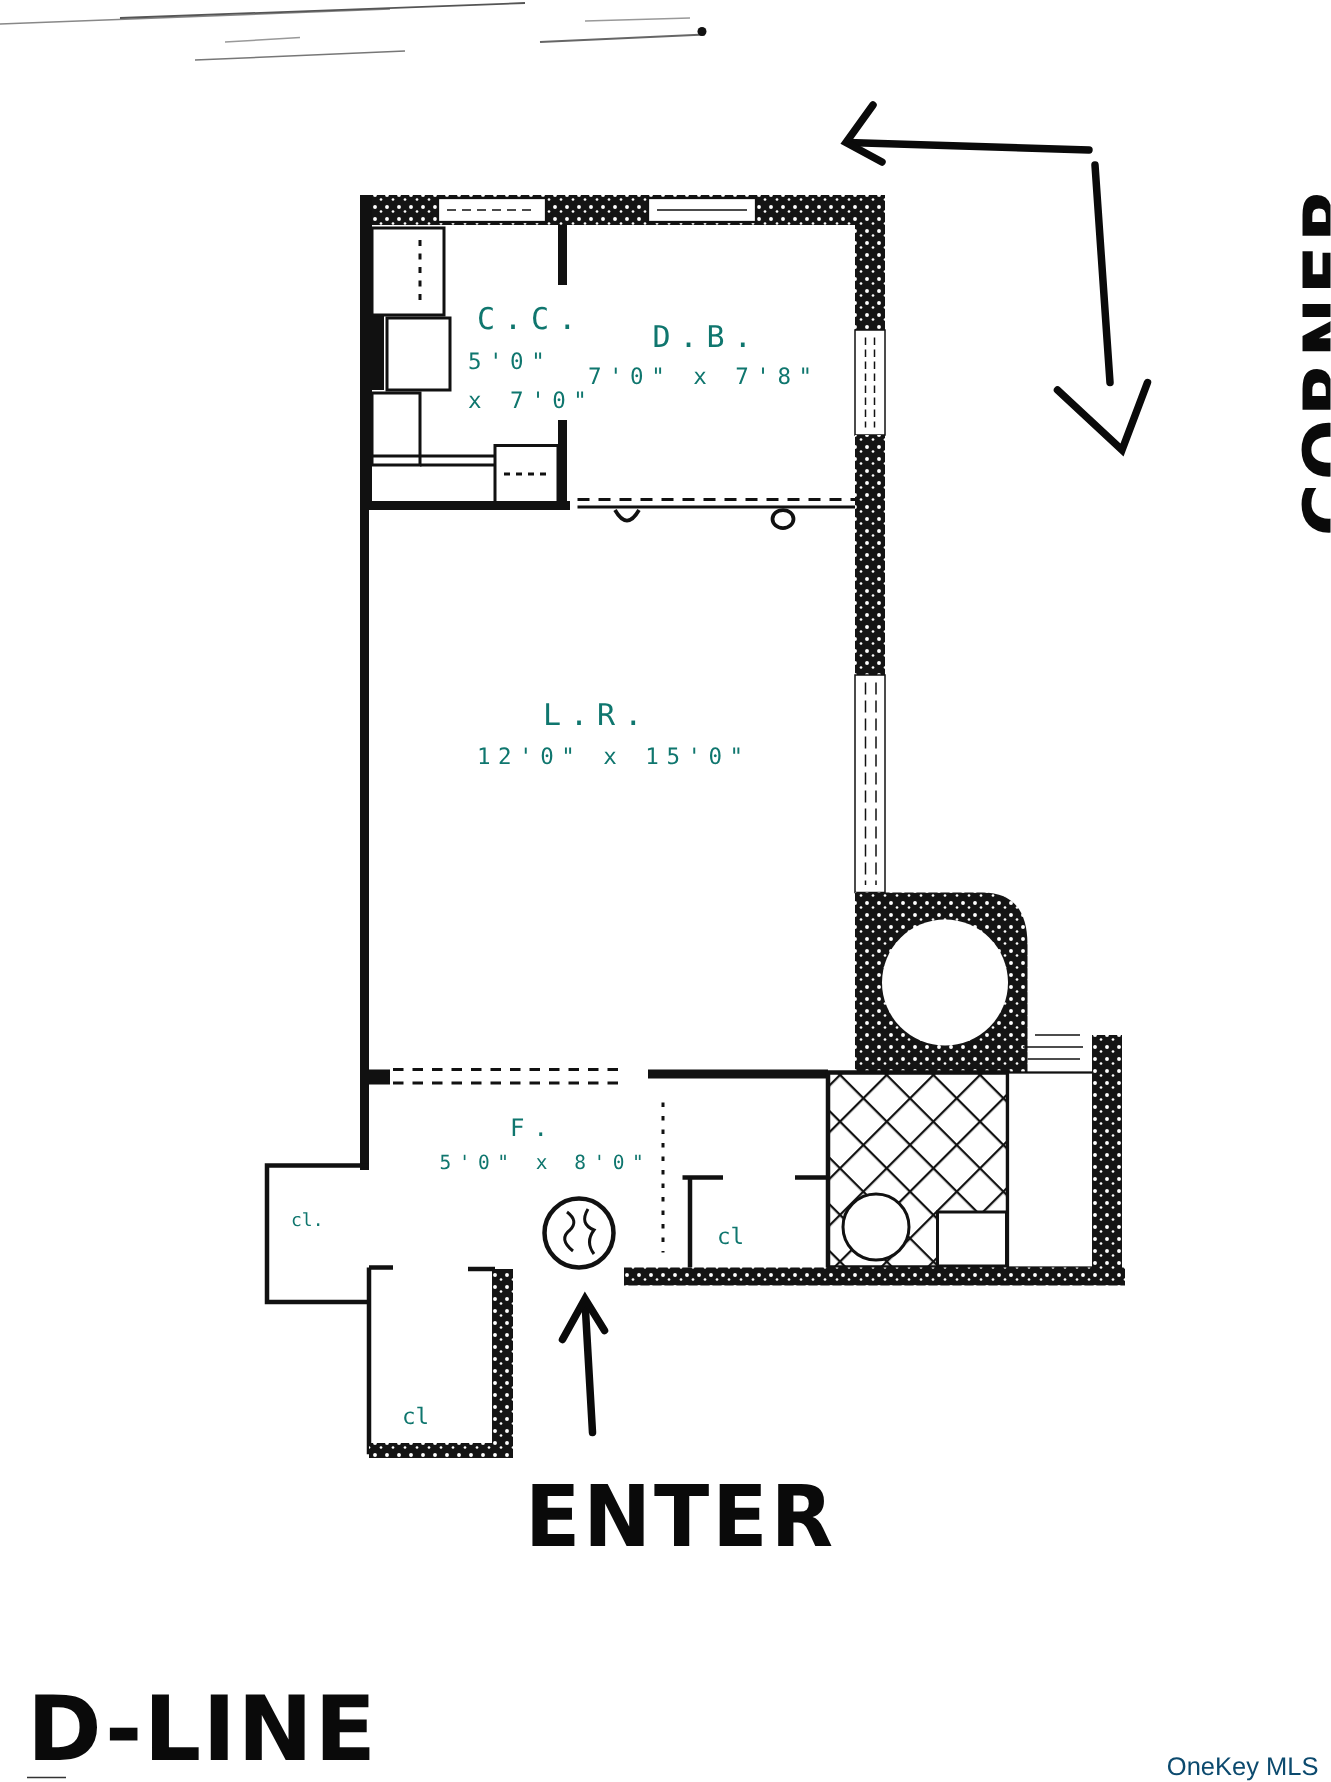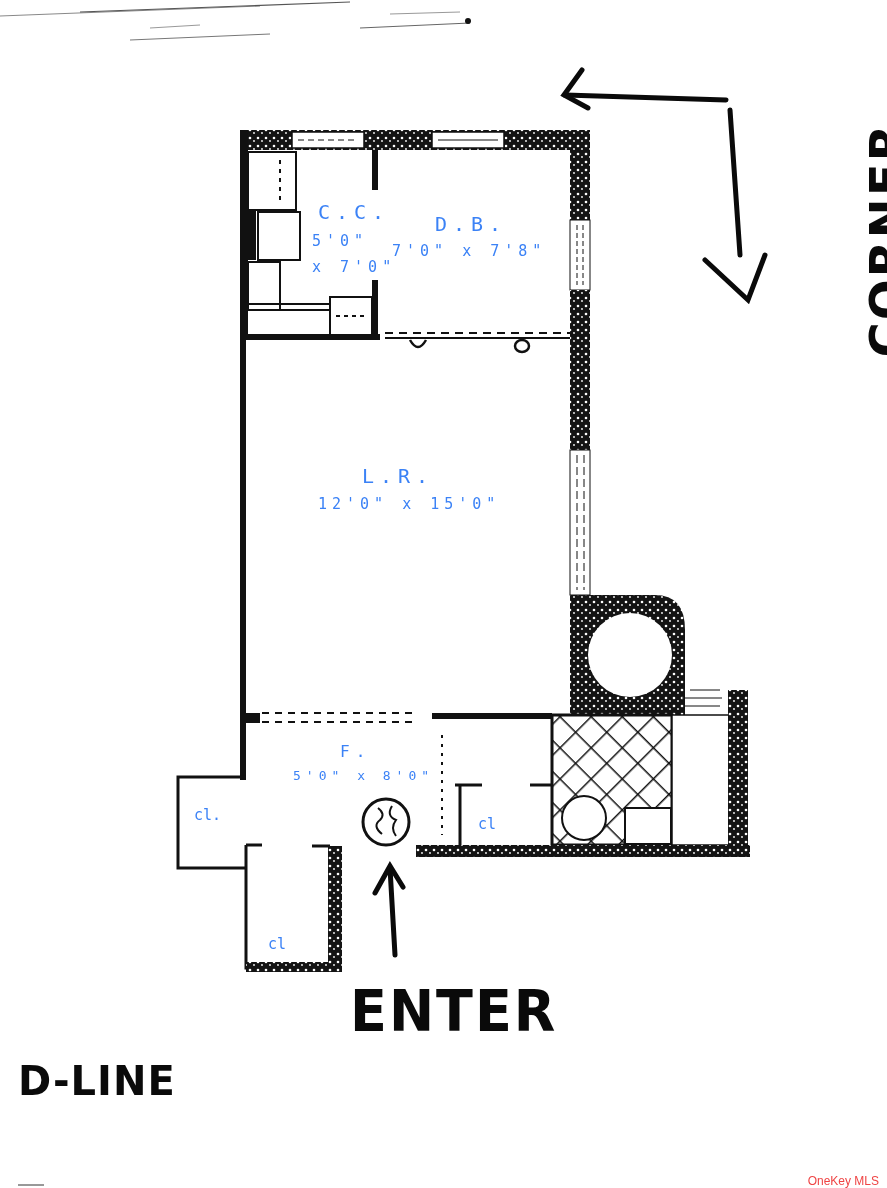--- a/index.html
+++ b/index.html
@@ -1,25 +1,25 @@
 <!DOCTYPE html>
 <html><head>
 <meta charset="utf-8">
 <style>
   html, body { margin:0; padding:0; background:#ffffff; }
   body { width:887px; height:1188px; position:relative; overflow:hidden; font-family:"DejaVu Sans", sans-serif; }
   .plan { position:absolute; left:0; top:0; width:887px; height:1188px; }
-  .lbl { position:absolute; color:#3b82f6; font-family:"DejaVu Sans Mono", monospace; white-space:nowrap; }
+  .lbl { position:absolute; color:#0f766e; font-family:"DejaVu Sans Mono", monospace; white-space:nowrap; }
   .room-name { font-size:20px; letter-spacing:6px; }
   .room-dim { font-size:15px; letter-spacing:5px; }
   .hand { position:absolute; color:#0a0a0a; font-family:"DejaVu Sans", sans-serif; font-weight:bold; white-space:nowrap; }
   .enter { left:350px; top:980px; font-size:54px; letter-spacing:2px; transform:scaleY(1.05); }
-  .dline { left:18px; top:1058px; font-size:40px; letter-spacing:1px; }
+  .dline { left:18px; top:1118px; font-size:60px; letter-spacing:1px; }
   .corner { left:770px; top:212px; font-size:48px; transform:rotate(-90deg); transform-origin:center; letter-spacing:2px; }
-  .watermark { position:absolute; right:8px; bottom:0px; font-size:12px; color:#ef4444; font-family:"Liberation Sans", sans-serif; }
+  .watermark { position:absolute; right:8px; bottom:0px; font-size:17px; color:#0c4a6e; font-family:"Liberation Sans", sans-serif; }
   .scan-top { position:absolute; left:0; top:0; width:887px; height:48px; }
 </style>
 </head>
 <body>
 
 <div class="scan-top">
   <svg width="887" height="48">
     <line x1="0" y1="16" x2="260" y2="6" stroke="#888" stroke-width="1"></line>
     <line x1="80" y1="12" x2="350" y2="2" stroke="#555" stroke-width="1.2"></line>
     <line x1="130" y1="40" x2="270" y2="34" stroke="#777" stroke-width="1"></line>
@@ -159,21 +159,21 @@
 
 <div class="lbl room-name" style="left:435px;top:212px;">D.B.</div>
 <div class="lbl room-dim" style="left:392px;top:242px;">7'0" x 7'8"</div>
 
 <div class="lbl room-name" style="left:362px;top:464px;">L.R.</div>
 <div class="lbl room-dim" style="left:318px;top:495px;">12'0" x 15'0"</div>
 
 <div class="lbl room-name" style="left:340px;top:742px;font-size:16px;">F.</div>
 <div class="lbl room-dim" style="left:293px;top:768px;font-size:13px;">5'0" x 8'0"</div>
 
-<div class="lbl" style="left:194px;top:806px;font-size:15px;">cl.</div>
+<div class="lbl" style="left:194px;top:806px;font-size:12px;">cl.</div>
 <div class="lbl" style="left:268px;top:935px;font-size:15px;">cl</div>
 <div class="lbl" style="left:478px;top:815px;font-size:15px;">cl</div>
 
 <div class="hand corner">CORNER</div>
 <div class="hand enter">ENTER</div>
 <div class="hand dline">D-LINE</div>
 
 <div class="watermark">OneKey MLS</div>
 
 </body></html>

